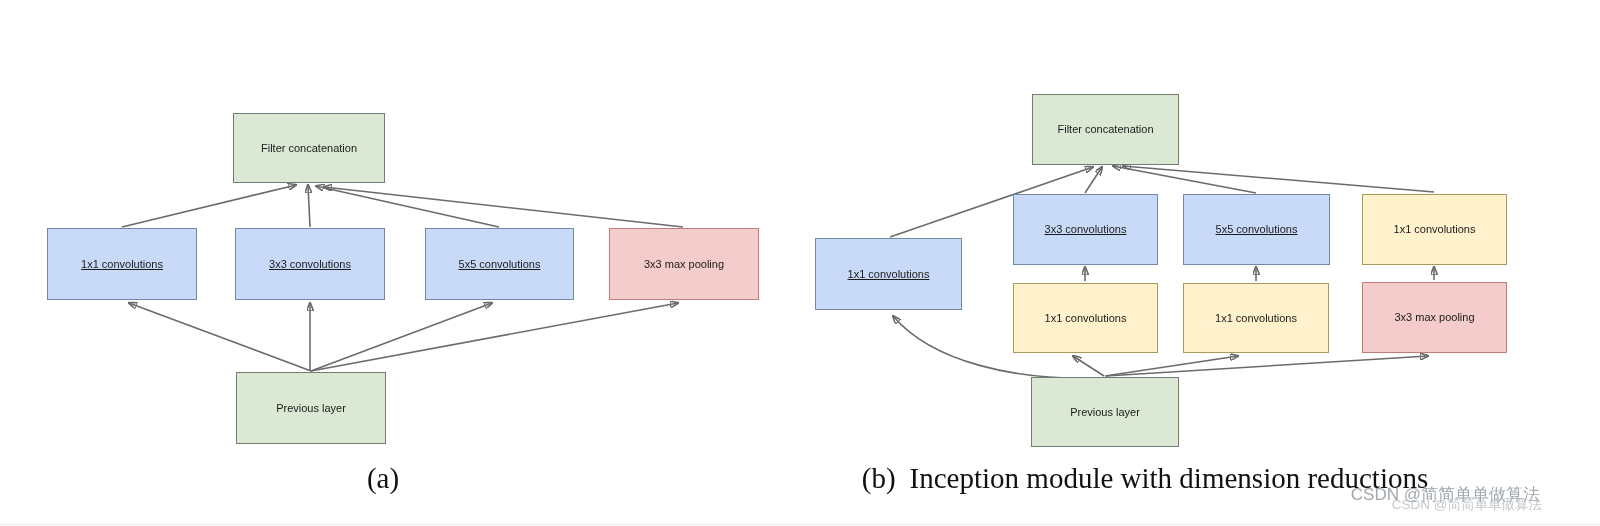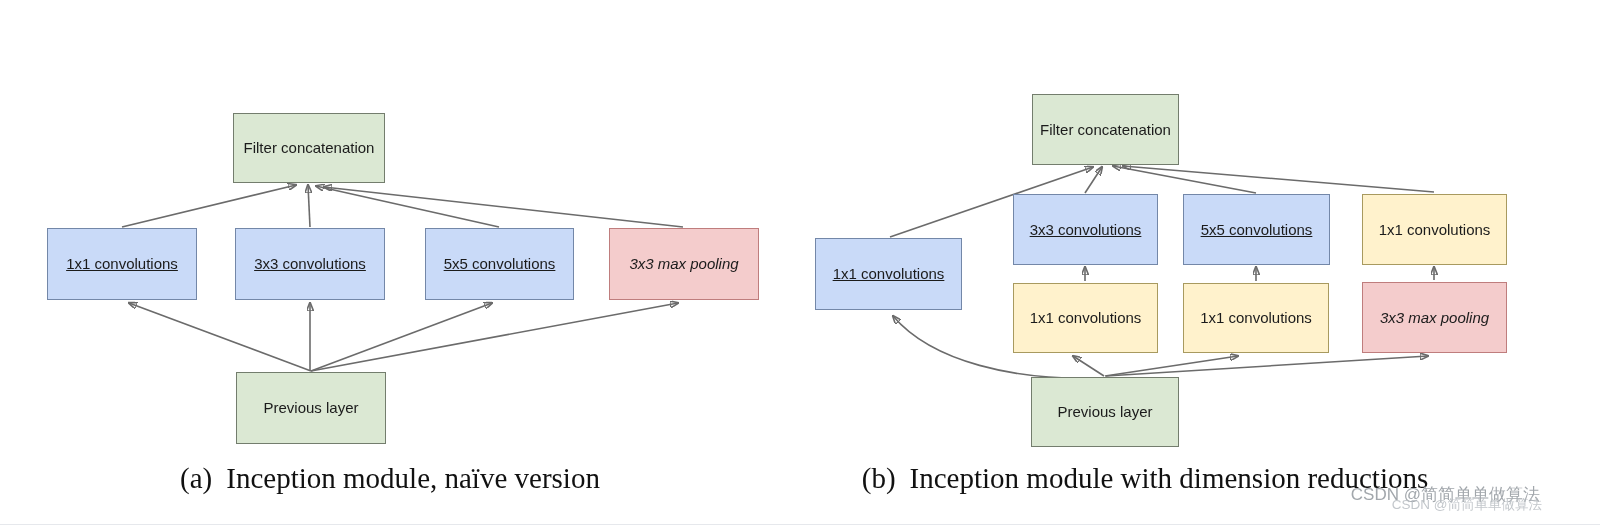--- a/index.html
+++ b/index.html
@@ -14,30 +14,30 @@
   .arrow-layer line,.arrow-layer path{
     stroke:var(--arrow,#6b6b6b);
     stroke-width:1.6;
     fill:none;
   }
   .arrowhead{fill:var(--arrow,#6b6b6b);}
   .node{
     position:absolute;
     display:flex;align-items:center;justify-content:center;
     text-align:center;
-    font-size:15px;line-height:1.3;
+    font-size:11px;line-height:1.3;
     color:var(--node-text,#1b1b1b);
     border:1.6px solid #666;
     box-sizing:border-box;
     padding:2px 6px;
   }
   .node.green{background:var(--green-fill,#dbe8d3);border-color:var(--green-border,#737d6d);}
   .node.blue{background:var(--blue-fill,#c9daf8);border-color:var(--blue-border,#7387a8);text-decoration:underline;}
   .node.yellow{background:var(--yellow-fill,#fff2cc);border-color:var(--yellow-border,#a89a5f);}
-  .node.red{background:var(--red-fill,#f4cccc);border-color:var(--red-border,#bf7d7d);font-style:italic;}
+  .node.red{background:var(--red-fill,#f4cccc);border-color:var(--red-border,#bf7d7d);}
   .caption{
     position:absolute;top:456px;height:44px;
     display:flex;align-items:center;justify-content:center;
     font-family:"Liberation Serif", serif;
     font-size:29px;color:var(--caption-text,#111);
     white-space:nowrap;
   }
   .caption .cap-label{margin-right:14px;}
   .watermark{
     position:absolute;right:60px;top:483px;
@@ -107,21 +107,20 @@
   <div class="node blue" style="left:1013px;top:194px;width:145px;height:71px;">3x3 convolutions</div>
   <div class="node blue" style="left:1183px;top:194px;width:147px;height:71px;">5x5 convolutions</div>
   <div class="node yellow" style="left:1362px;top:194px;width:145px;height:71px;">1x1 convolutions</div>
   <div class="node yellow" style="left:1013px;top:283px;width:145px;height:70px;">1x1 convolutions</div>
   <div class="node yellow" style="left:1183px;top:283px;width:146px;height:70px;">1x1 convolutions</div>
   <div class="node red" style="left:1362px;top:282px;width:145px;height:71px;">3x3 max pooling</div>
   <div class="node green" style="left:1031px;top:377px;width:148px;height:70px;">Previous layer</div>
 
   <div class="caption" style="left:40px;width:700px;">
     <span class="cap-label">(a)</span>
-    <span class="cap-text">Inception module, naïve version</span>
   </div>
   <div class="caption" style="left:800px;width:690px;">
     <span class="cap-label">(b)</span>
     <span class="cap-text">Inception module with dimension reductions</span>
   </div>
 
   <div class="watermark">
     <span class="wm-main">CSDN @简简单单做算法</span>
     <span class="wm-echo">CSDN @简简单单做算法</span>
   </div>

